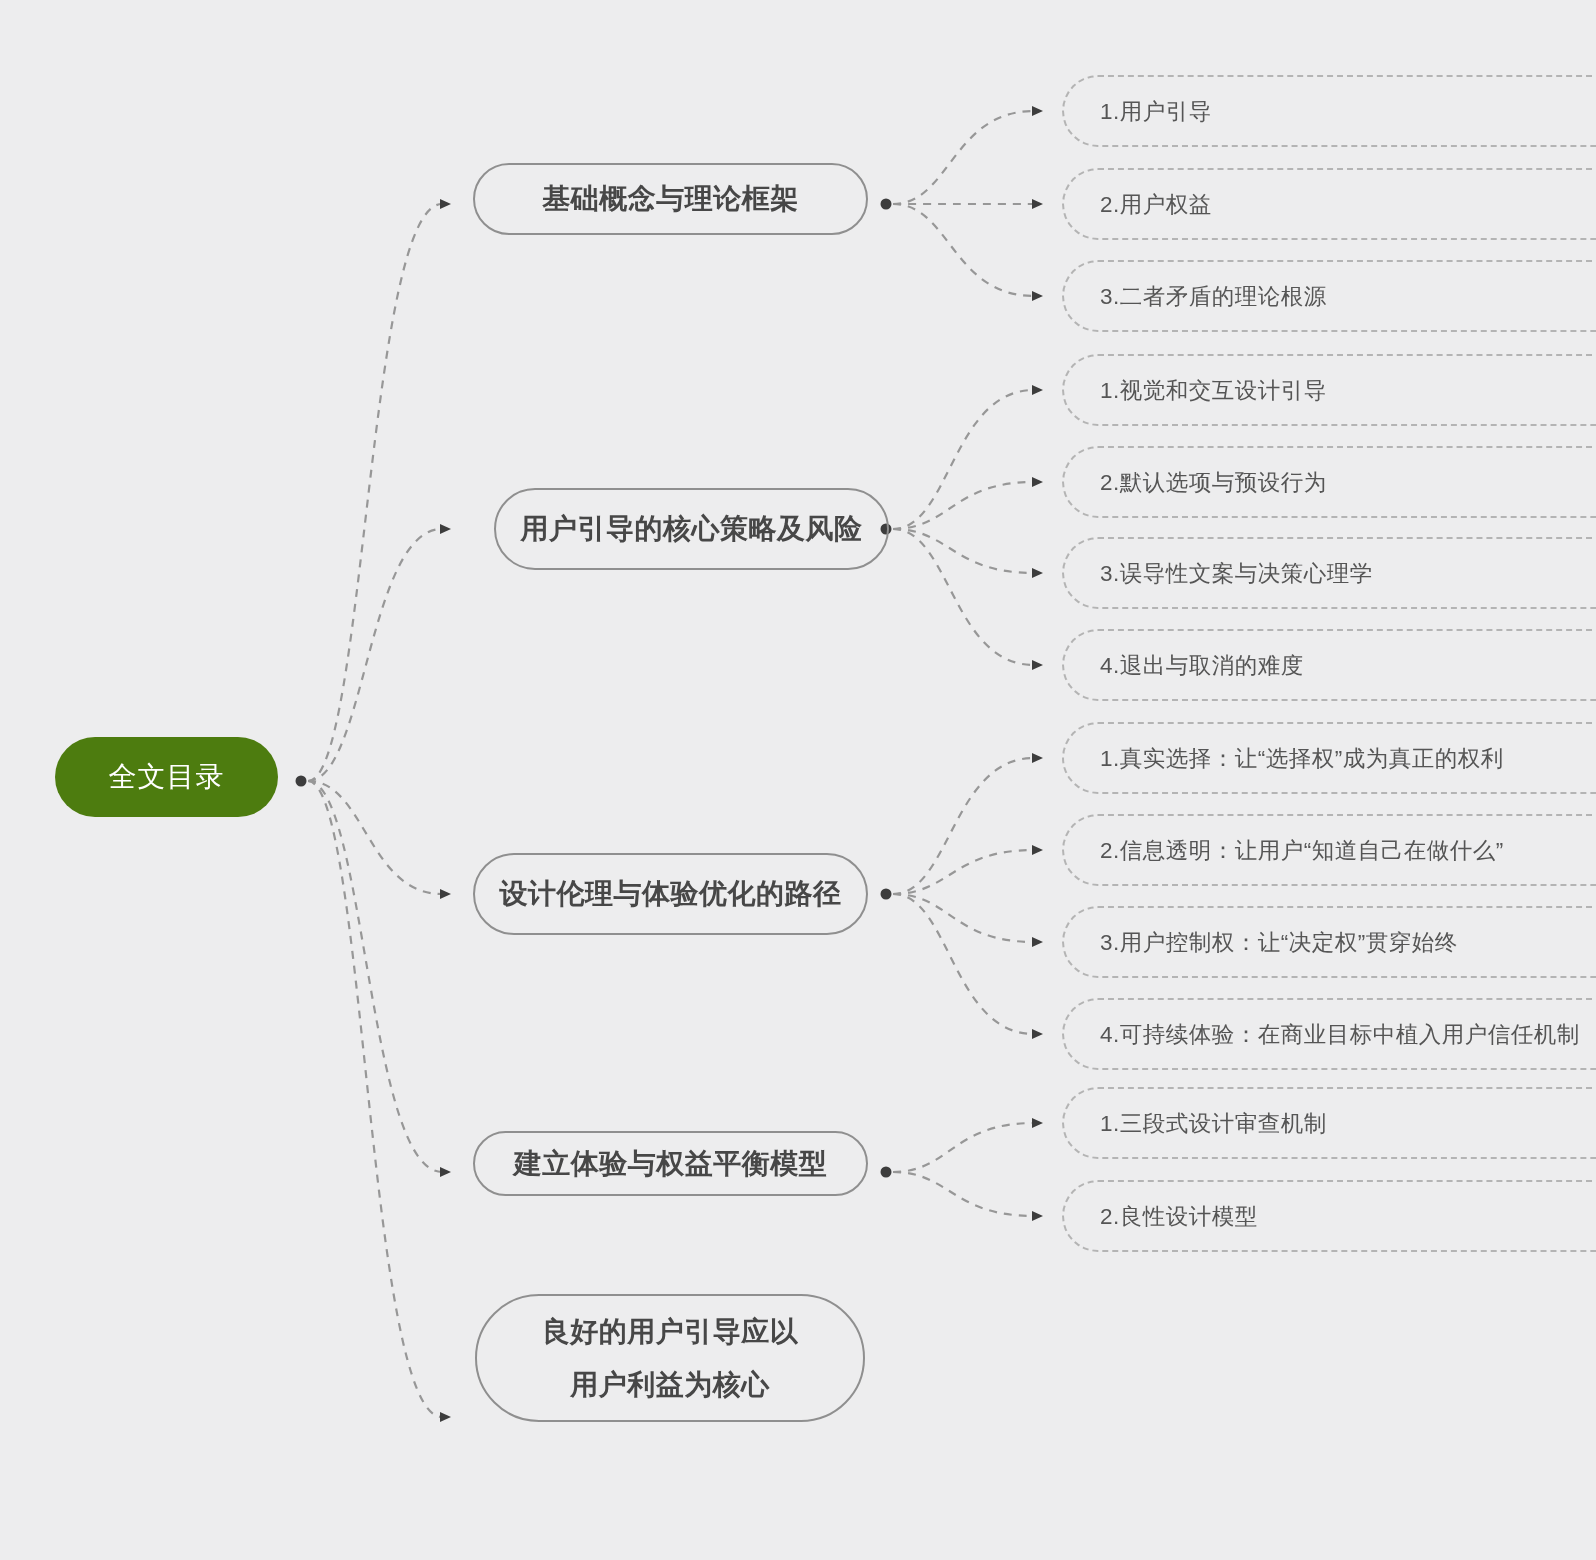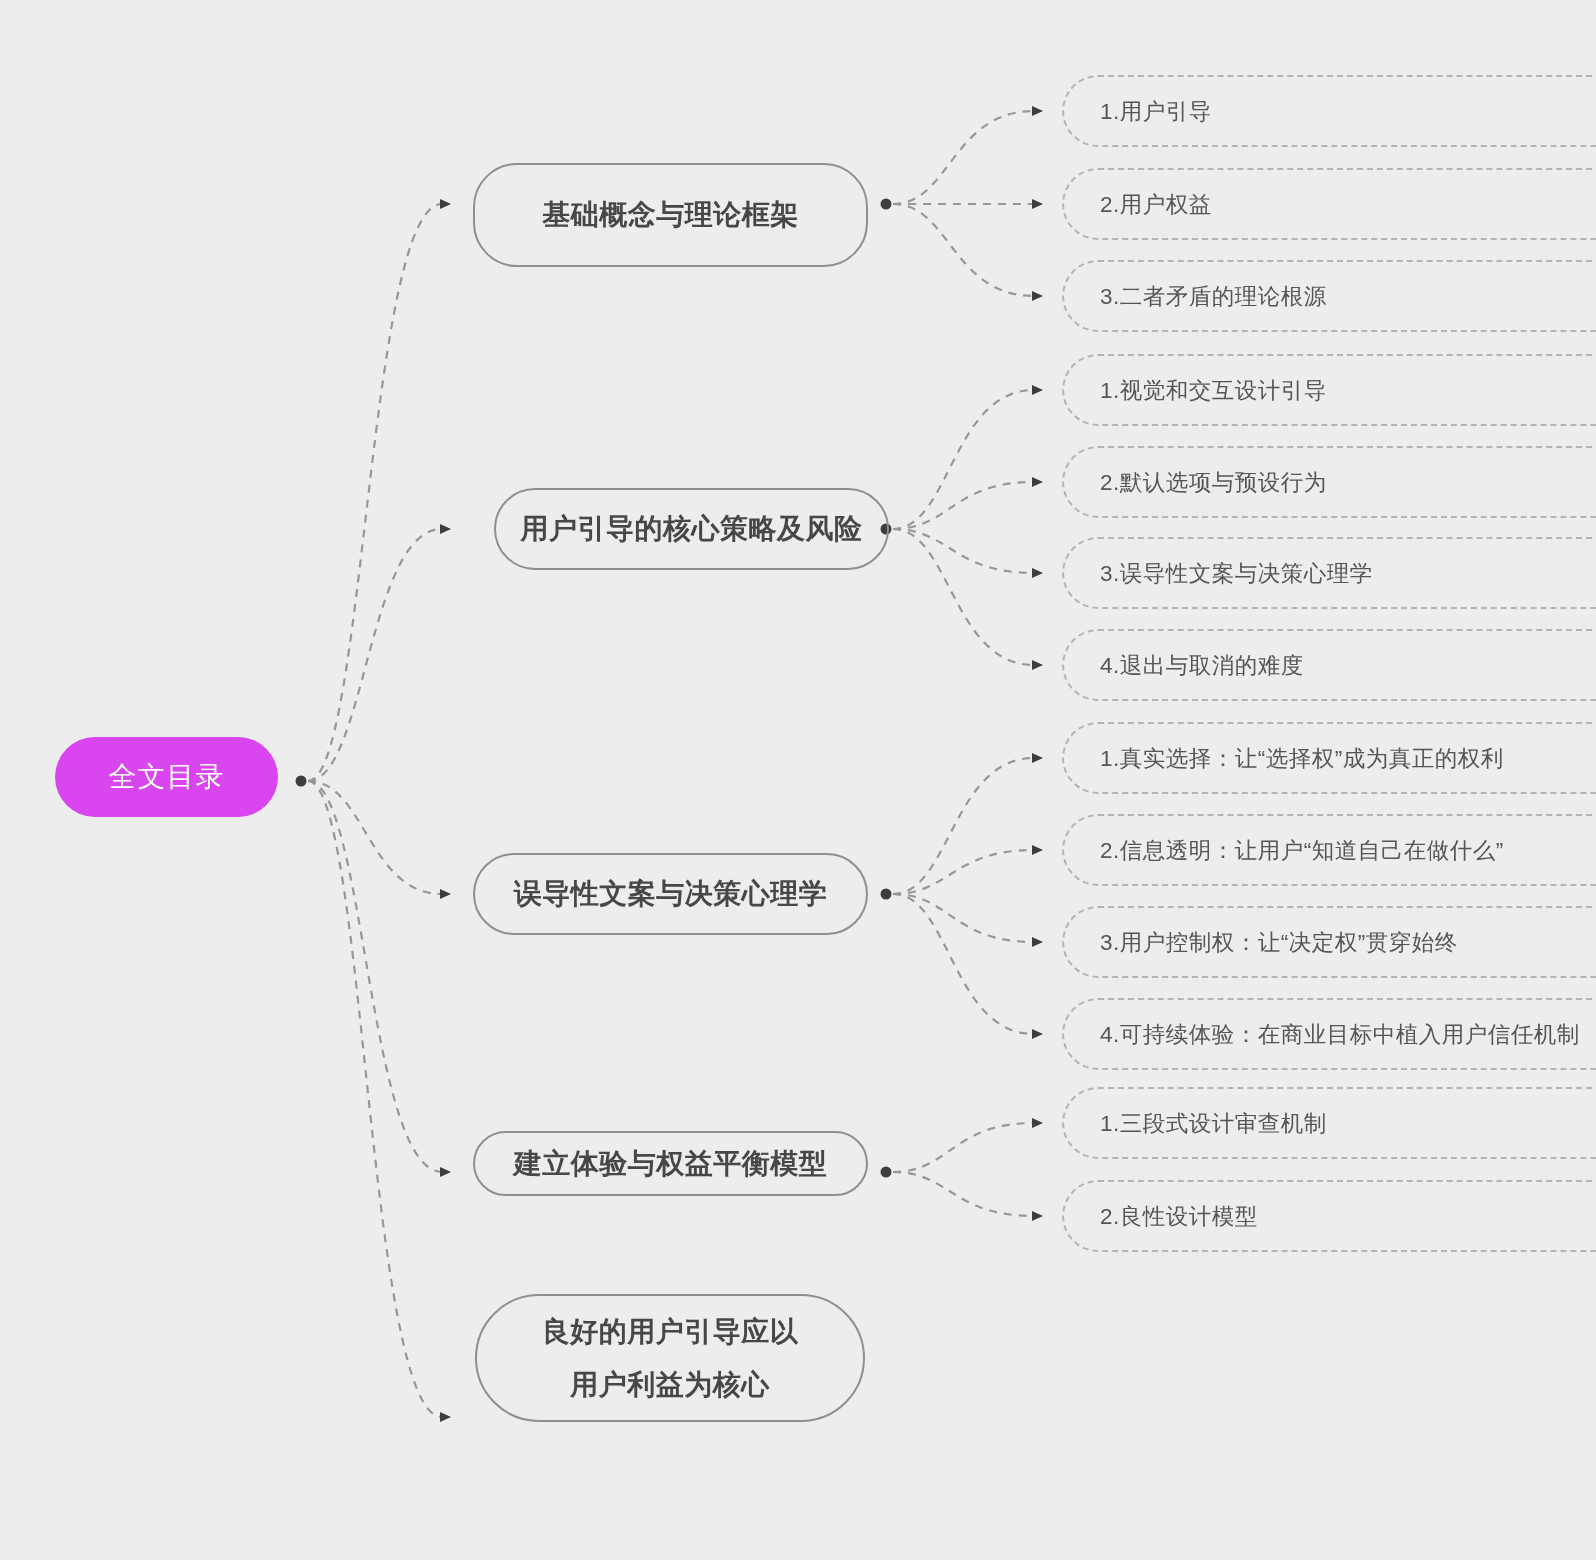--- a/index.html
+++ b/index.html
@@ -10,30 +10,30 @@
     position:relative;
     font-family:"Liberation Sans","DejaVu Sans",sans-serif;
   }
   #canvas{position:absolute;inset:0;width:1596px;height:1560px;}
   svg.wires{position:absolute;left:0;top:0;width:1596px;height:1560px;pointer-events:none;}
 
   .node{position:absolute;display:flex;align-items:center;justify-content:center;box-sizing:border-box;}
 
   .root{
     left:55px;top:737px;width:223px;height:80px;
-    background:#d946ef;border-radius:40px;
+    background:#4d7c0f;border-radius:40px;
     color:#ffffff;font-size:28px;font-weight:500;letter-spacing:1px;
   }
 
   .pill{
     border:2px solid #8f8f8f;border-radius:44px;
     color:#474747;font-size:28px;font-weight:600;letter-spacing:0.5px;
     background:transparent;
   }
-  .pill.b1{left:473px;top:163px;width:395px;height:104px;}
+  .pill.b1{left:473px;top:163px;width:395px;height:72px;}
   .pill.b2{left:494px;top:488px;width:395px;height:82px;}
   .pill.b3{left:473px;top:853px;width:395px;height:82px;}
   .pill.b4{left:473px;top:1131px;width:395px;height:65px;}
   .pill.b5{left:475px;top:1294px;width:390px;height:128px;border-radius:64px;
            white-space:pre-line;text-align:center;line-height:53px;}
 
   .child{
     left:1062px;width:580px;height:72px;
     border:2px dashed #b4b4b4;border-radius:36px;
     justify-content:flex-start;padding-left:36px;
@@ -87,21 +87,21 @@
       <circle cx="886" cy="529" r="5.5"></circle>
       <circle cx="886" cy="894" r="5.5"></circle>
       <circle cx="886" cy="1172" r="5.5"></circle>
     </g>
   </svg>
 
   <div class="node root">全文目录</div>
 
   <div class="node pill b1">基础概念与理论框架</div>
   <div class="node pill b2">用户引导的核心策略及风险</div>
-  <div class="node pill b3">误导性文案与决策心理学</div>
+  <div class="node pill b3">设计伦理与体验优化的路径</div>
   <div class="node pill b4">建立体验与权益平衡模型</div>
   <div class="node pill b5">良好的用户引导应以
 用户利益为核心</div>
 
   <div class="node child c-1-0">1.用户引导</div>
   <div class="node child c-1-1">2.用户权益</div>
   <div class="node child c-1-2">3.二者矛盾的理论根源</div>
 
   <div class="node child c-2-0">1.视觉和交互设计引导</div>
   <div class="node child c-2-1">2.默认选项与预设行为</div>

